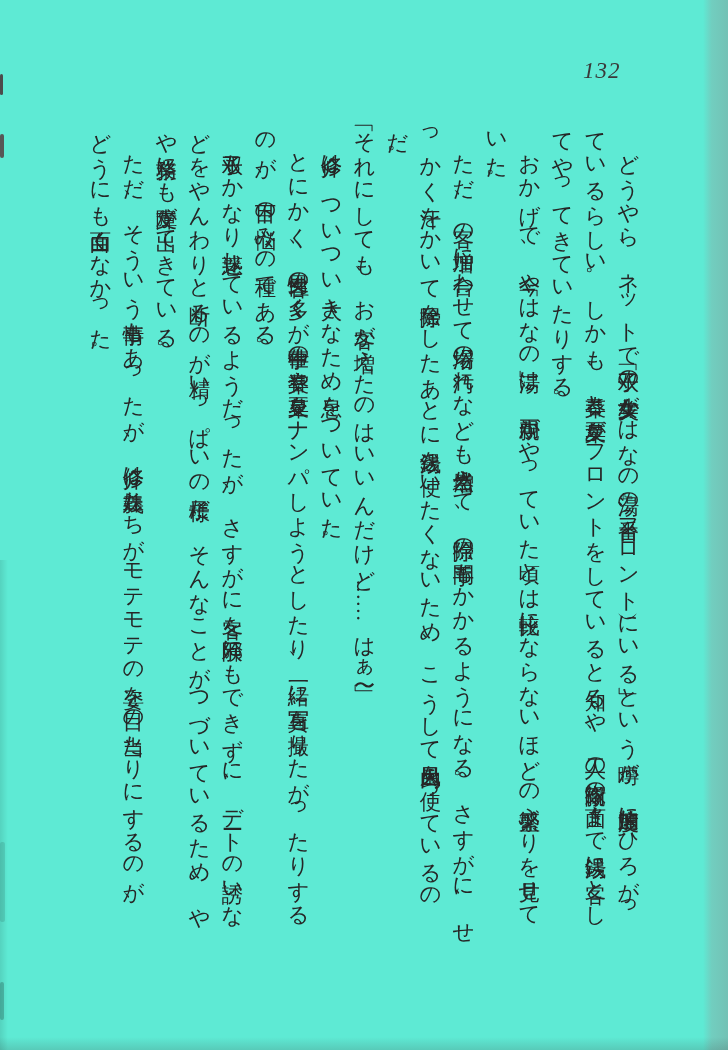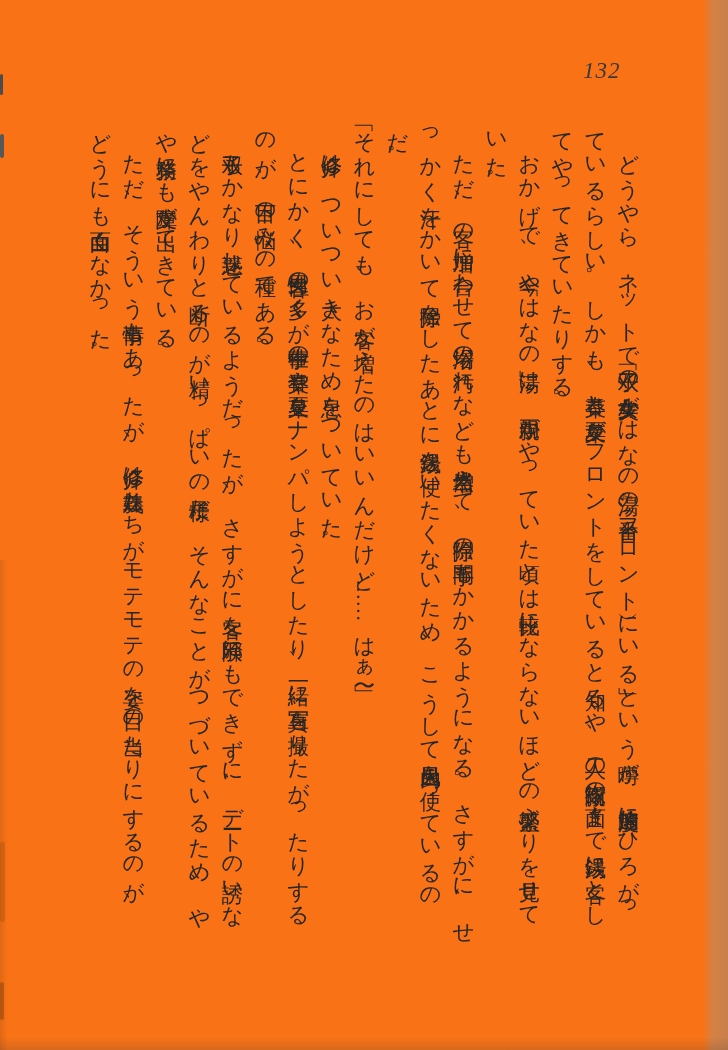--- a/index.html
+++ b/index.html
@@ -7,21 +7,21 @@
     padding: 0;
     width: 728px;
     height: 1050px;
     overflow: hidden;
     background: #ffffff;
   }
   .page {
     position: relative;
     width: 728px;
     height: 1050px;
-    background: #f97316;
+    background: #5eead4;
     font-family: "Liberation Serif", "DejaVu Serif", serif;
   }
   .page-number {
     position: absolute;
     top: 58px;
     left: 583px;
     font-size: 23px;
     font-style: italic;
     color: #3a3a3a;
     letter-spacing: 1px;

